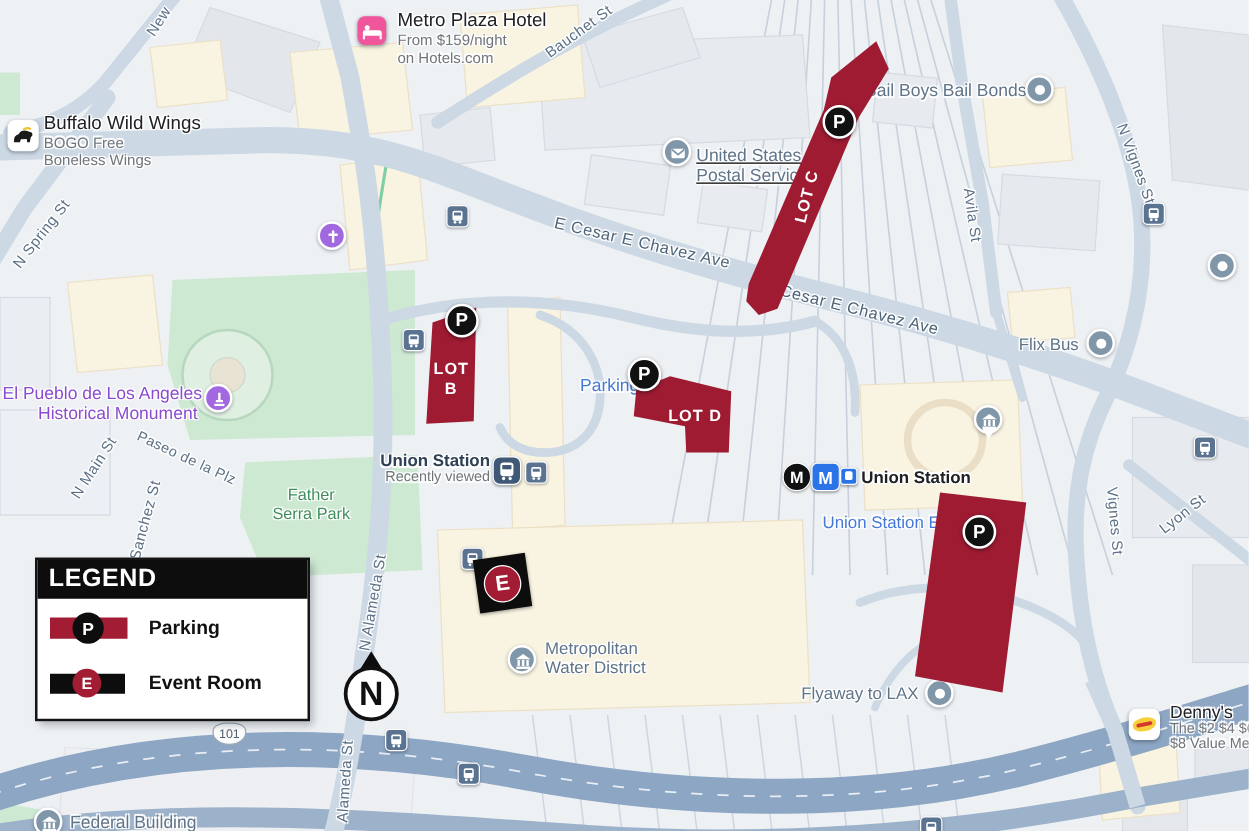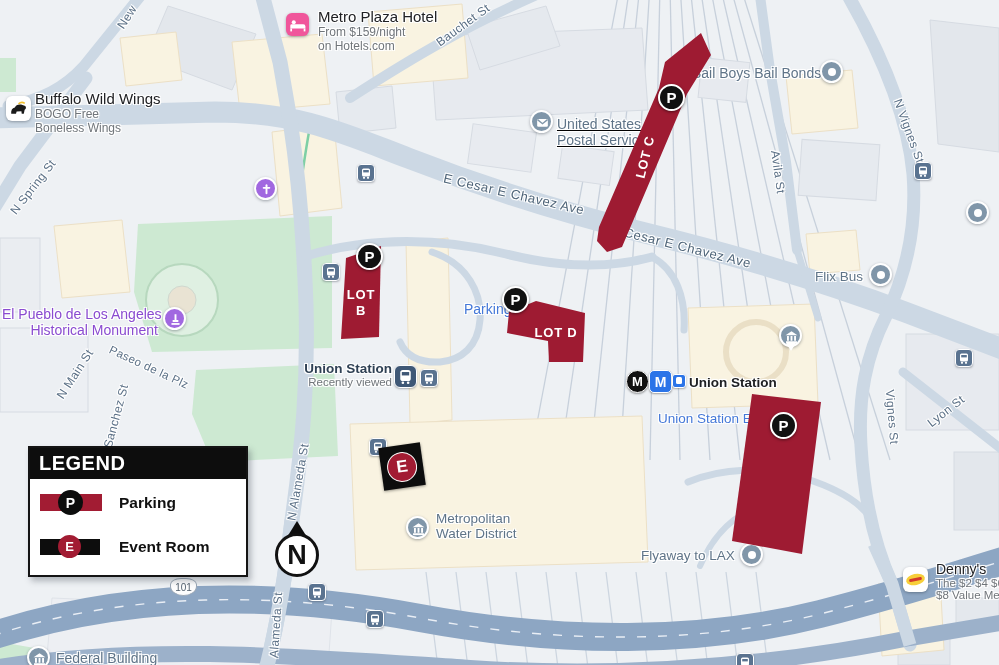--- a/index.html
+++ b/index.html
@@ -303,20 +303,24 @@
     <div class="msquare" style="left:649px;top:370px;">
         <span>M</span>
       </div>
     <div class="mbadge" style="left:672px;top:374px;"></div>
     <div class="poi" style="left:689px;top:373px;"><span class="halo" style="color:#202124;font-size:13.5px;font-weight:700;">Union Station</span></div>
 
     <div class="poi" style="left:658px;top:409px;"><span class="blue halo">Union Station E</span></div>
 
     <div class="poi" style="left:464px;top:300px;"><span class="blue halo" style="font-size:14px;">Parking</span></div>
 
+    <div class="poi" style="left:203px;top:388px;width:92px;text-align:center;">
+      <div class="green halo">Father</div>
+      <div class="green halo">Serra Park</div>
+    </div>
 
     <div class="pin" style="left:406px;top:516px;">
         <svg width="19" height="19" viewBox="0 0 16 16">
           <use href="#g-bank"></use>
         </svg>
       </div>
     <div class="poi" style="left:436px;top:511px;">
       <div class="nm halo">Metropolitan</div>
       <div class="nm halo">Water District</div>
     </div>

